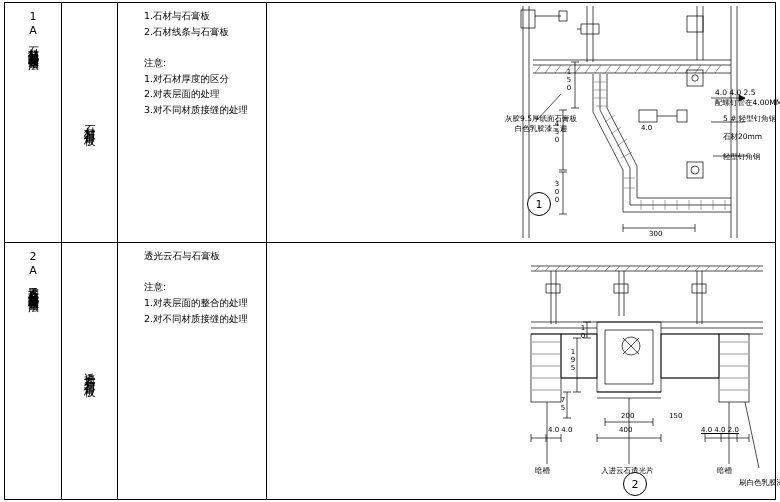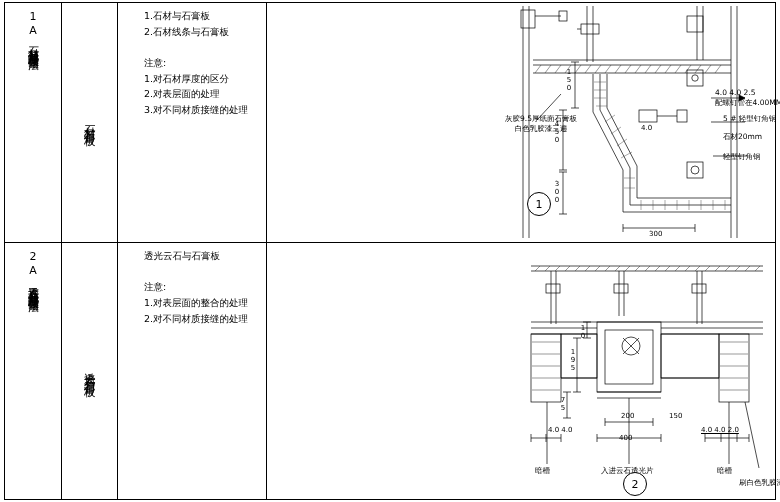--- a/index.html
+++ b/index.html
@@ -348,21 +348,21 @@
             <line x1="128" y1="156" x2="128" y2="222"></line>
             <line x1="228" y1="160" x2="228" y2="222"></line>
             <line x1="244" y1="160" x2="258" y2="226"></line>
           </g>
         </svg>
 
         <div class="dimlabel vert" style="left:78px;top:82px;">10</div>
         <div class="dimlabel vert" style="left:68px;top:106px;">195</div>
         <div class="dimlabel vert" style="left:58px;top:154px;">75</div>
         <div class="dimlabel" style="left:120px;top:170px;">200</div>
-        <div class="dimlabel" style="left:118px;top:184px;margin-top:8px;">400</div>
+        <div class="dimlabel" style="left:118px;top:184px;">400</div>
         <div class="dimlabel" style="left:168px;top:170px;">150</div>
         <div class="dimlabel" style="left:28px;top:184px;margin-left:19px;">4.0 4.0</div>
         <div class="dimlabel" style="left:200px;top:184px;text-decoration:underline;">4.0 4.0 2.0</div>
 
         <div class="leadlabel" style="left:34px;top:224px;">暗槽</div>
         <div class="leadlabel" style="left:100px;top:224px;">入进云石透光片</div>
         <div class="leadlabel" style="left:216px;top:224px;">暗槽</div>
         <div class="leadlabel" style="left:238px;top:236px;">刷白色乳胶漆三遍</div>
 
         <div class="circ-num" style="left:122px;top:230px;">2</div>

